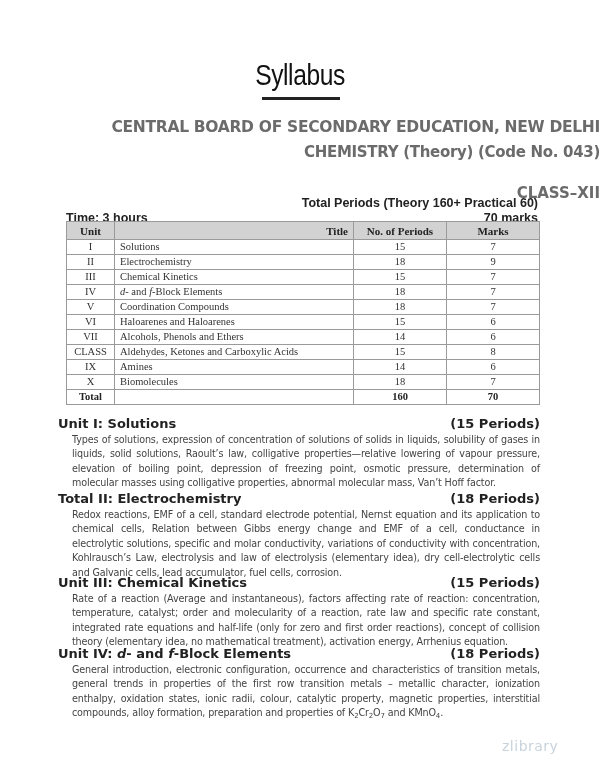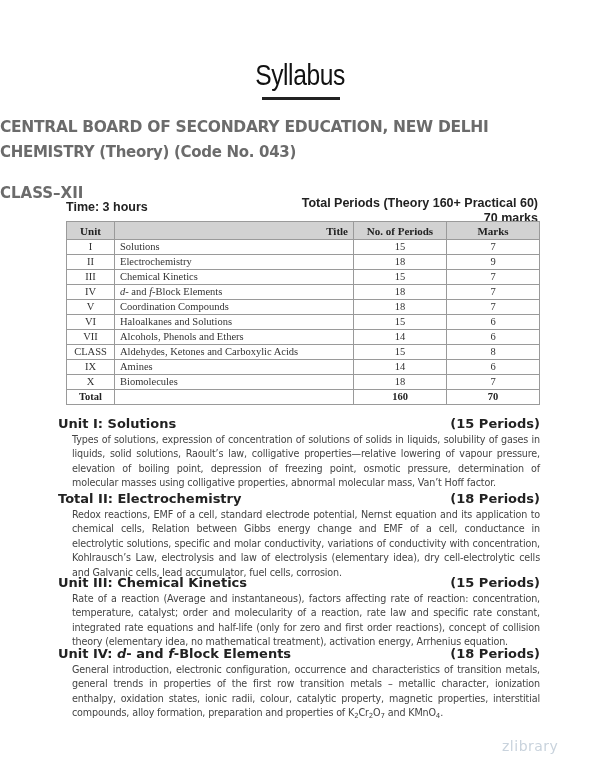--- a/index.html
+++ b/index.html
@@ -5,29 +5,29 @@
     html, body { margin: 0; padding: 0; background: #ffffff; }
     body { width: 600px; height: 780px; position: relative; overflow: hidden; color: #222; }
     .page-title {
       position: absolute; top: 58px; left: 0; width: 600px; text-align: center;
       font-family: "Liberation Sans Narrow", "Liberation Sans", sans-serif;
       font-size: 30px; color: #111; letter-spacing: -0.5px;
       transform: scaleX(0.82); transform-origin: center;
     }
     .title-rule { position: absolute; top: 97px; left: 262px; width: 78px; height: 3px; background: #222; }
     .hdr {
-      position: absolute; left: 0; width: 600px; text-align: left;
+      position: absolute; left: 0; width: 600px; text-align: right;
       font-family: "DejaVu Sans", sans-serif; font-weight: bold; color: #6b6b6b;
     }
     .hdr1 { top: 118px; font-size: 15.5px; letter-spacing: -0.3px; }
     .hdr2 { top: 143px; font-size: 15px; letter-spacing: -0.3px; }
     .hdr3 { top: 184px; font-size: 15px; }
     .meta { position: absolute; font-family: "Liberation Sans", sans-serif; font-weight: bold; font-size: 12.5px; color: #222; }
     .total-periods { top: 196px; right: 62px; }
-    .time { top: 200px; left: 66px; }
+    .time { top: 211px; left: 66px; }
     .marks { top: 211px; right: 62px; }
 
     table.syl {
       position: absolute; top: 221px; left: 66px; width: 474px;
       border-collapse: collapse;
       font-family: "Liberation Serif", "DejaVu Serif", serif; font-size: 10.5px; color: #333;
     }
     table.syl th, table.syl td { border: 1px solid #9a9a9a; padding: 0 5px; height: 14px; line-height: 14px; }
     table.syl thead th { background: #d2d2d2; font-weight: bold; font-size: 11px; color: #222; height: 17px; }
     table.syl th.c-unit { width: 37px; }
@@ -102,21 +102,21 @@
       <td class="c-marks">7</td>
     </tr>
     <tr>
       <td class="c-unit">V</td>
       <td>Coordination Compounds</td>
       <td class="c-per">18</td>
       <td class="c-marks">7</td>
     </tr>
     <tr>
       <td class="c-unit">VI</td>
-      <td>Haloalkanes and Solutions</td>
+      <td>Haloarenes and Haloarenes</td>
       <td class="c-per">15</td>
       <td class="c-marks">6</td>
     </tr>
     <tr>
       <td class="c-unit">VII</td>
       <td>Alcohols, Phenols and Ethers</td>
       <td class="c-per">14</td>
       <td class="c-marks">6</td>
     </tr>
     <tr>

